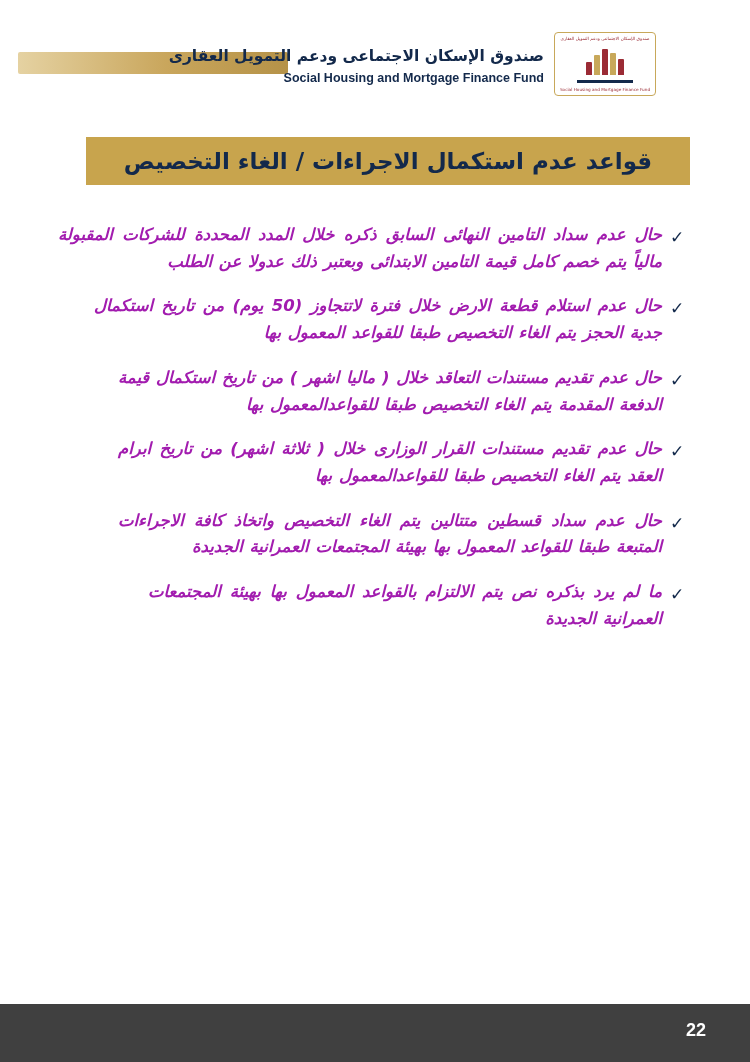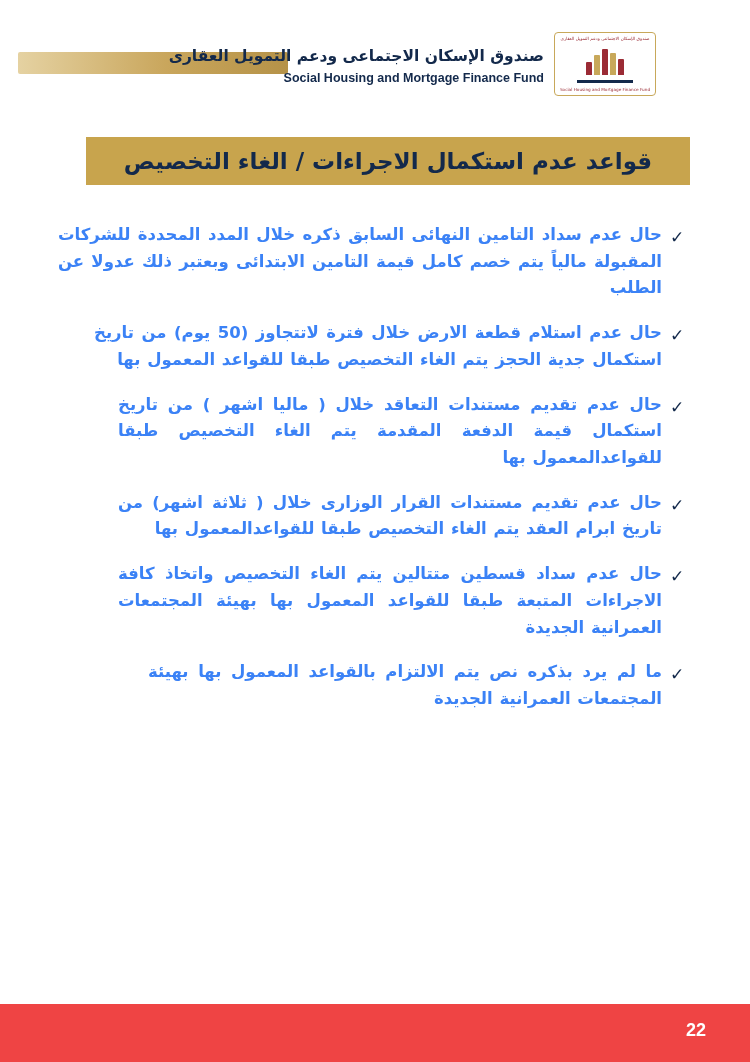--- a/index.html
+++ b/index.html
@@ -165,44 +165,45 @@
     font-size: 17px;
     color: #13294b;
     line-height: 1.55;
     padding-top: 2px;
     font-family: "DejaVu Sans", sans-serif;
   }
   .bullet-text {
     flex: 1 1 auto;
     font-size: 16.5px;
     font-weight: bold;
-    color: #3b82f6;
+    color: #a21caf;
     line-height: 1.62;
     text-align: justify;
     text-align-last: right;
     word-spacing: 1px;
+    font-style: italic;
   }
   .bullet-row.narrow .bullet-text {
     padding-left: 36px;
   }
   .bullet-row.narrow2 .bullet-text {
     padding-left: 90px;
   }
   .bullet-row.narrow3 .bullet-text {
     padding-left: 60px;
   }
 
   
   .footer {
     position: absolute;
     left: 0;
     bottom: 0;
     width: 750px;
     height: 58px;
-    background: #ef4444;
+    background: #404040;
   }
   .footer .page-num {
     position: absolute;
     right: 44px;
     top: 16px;
     color: #ffffff;
     font-size: 18px;
     font-weight: bold;
     font-family: "Liberation Sans", sans-serif;
     direction: ltr;

